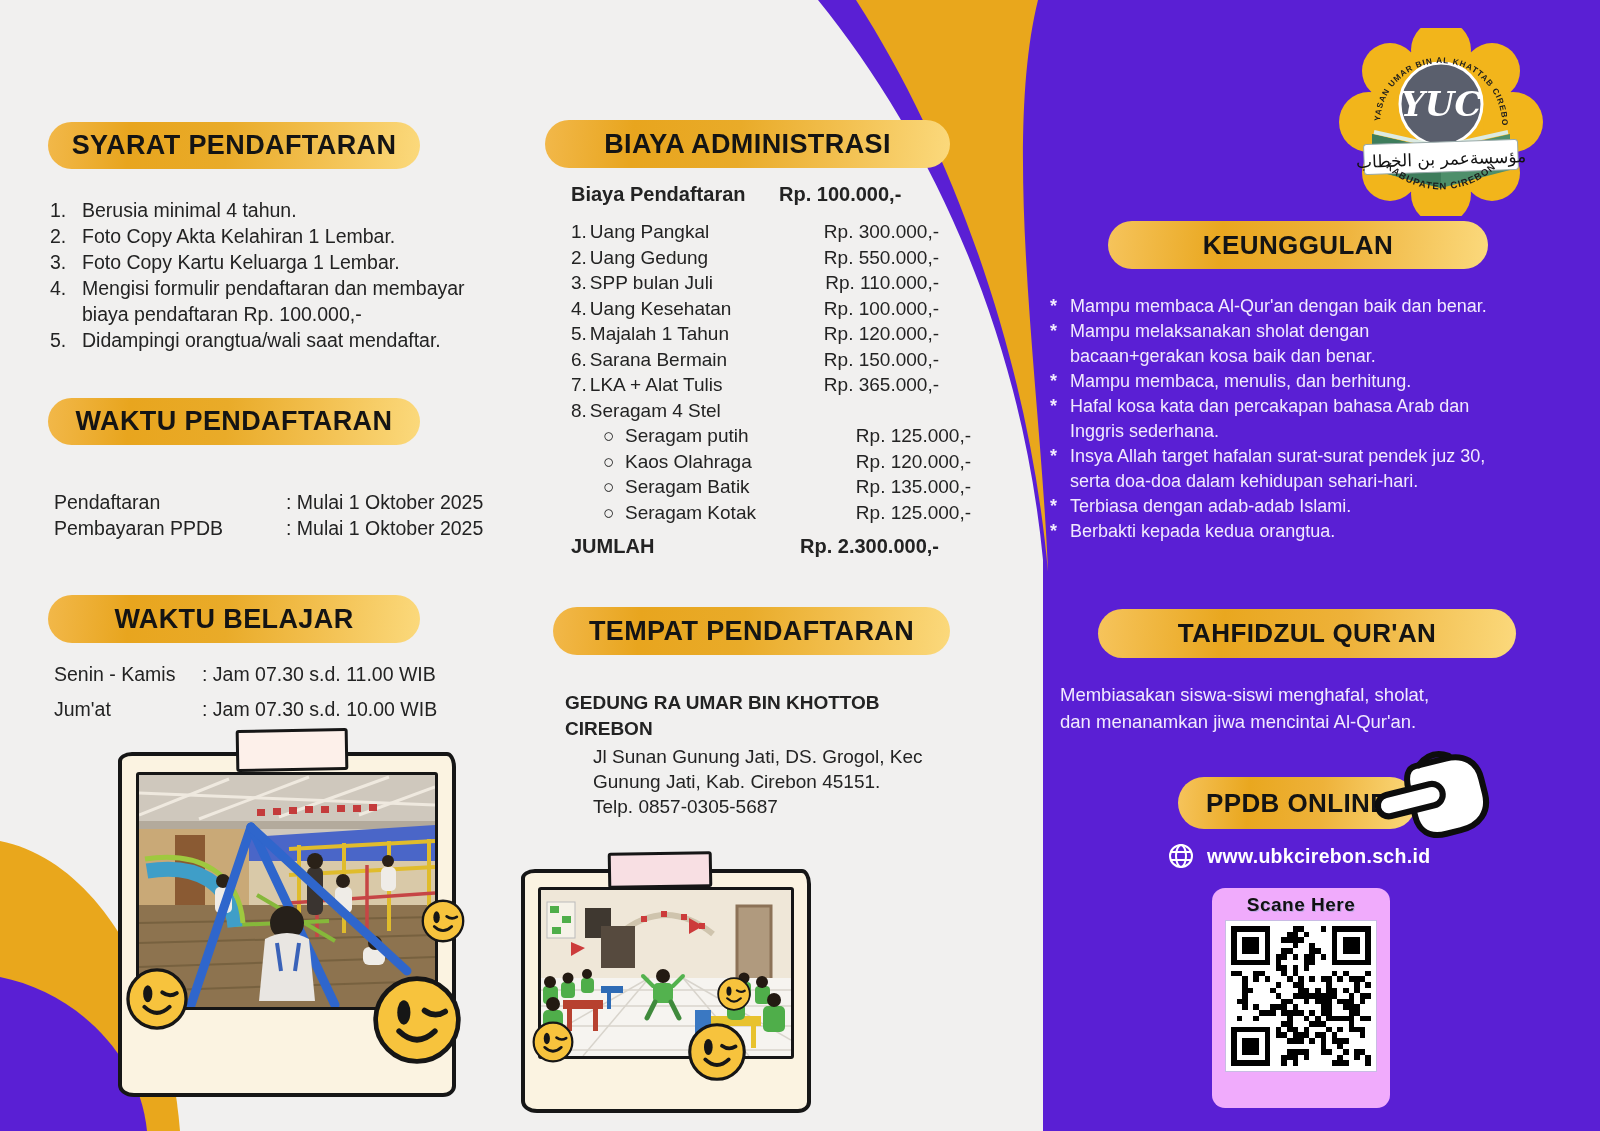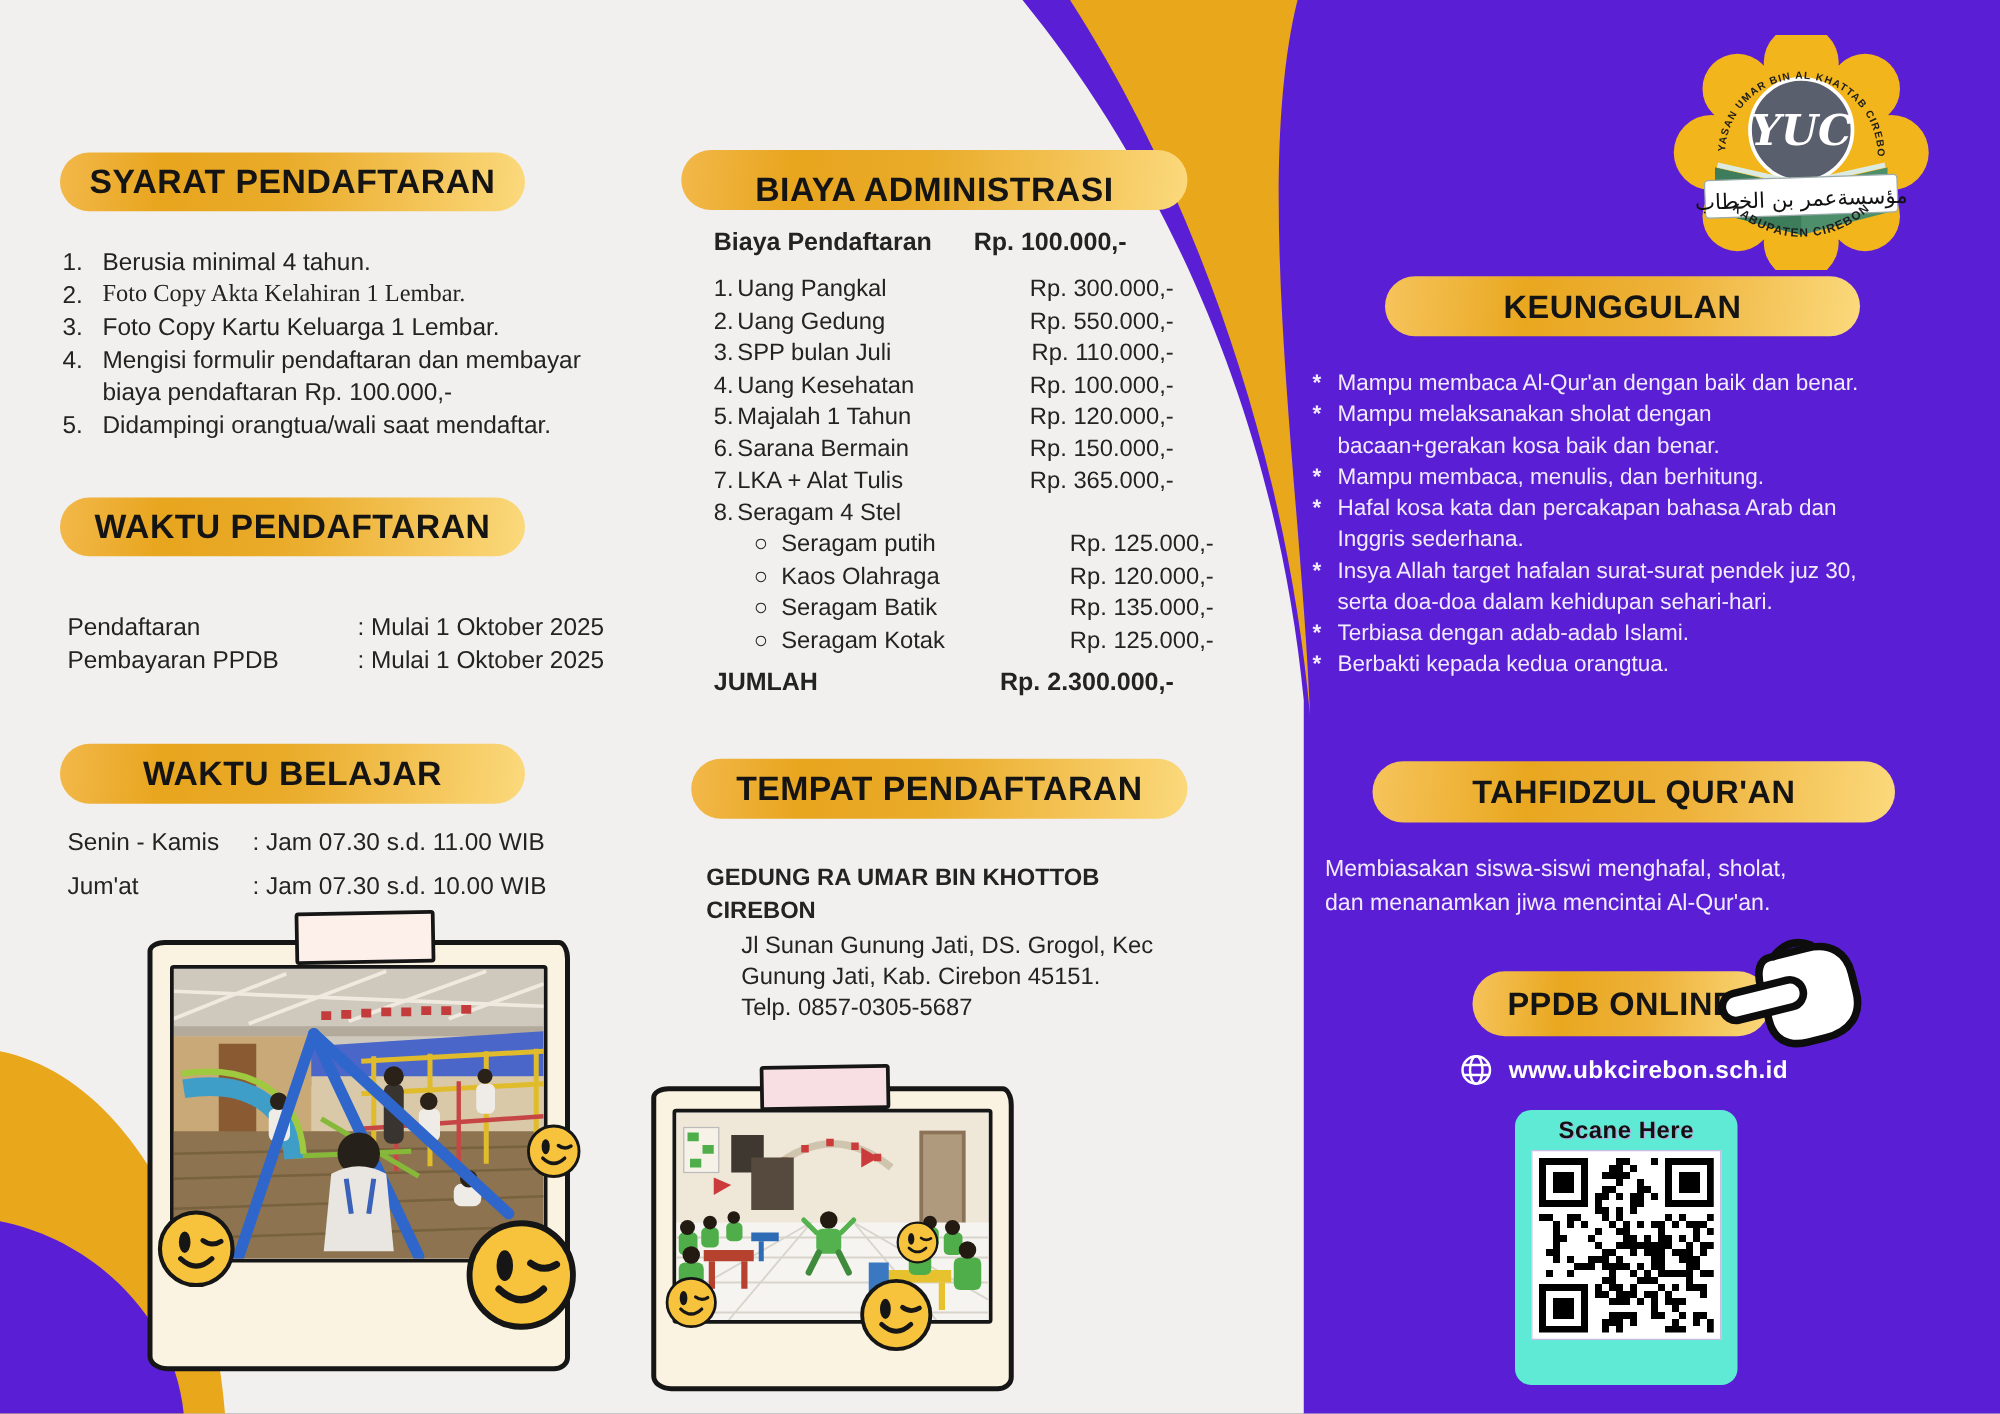--- a/index.html
+++ b/index.html
@@ -36,21 +36,21 @@
   .k-item{display:flex;gap:8px;font-size:18px;line-height:25px;color:#f2eafe;}
   .k-b{flex:none;width:12px;font-weight:700;}
 
   
   .polaroid{position:absolute;z-index:2;background:#fbf3e1;border:4px solid #161616;
             border-radius:14px 9px 13px 16px / 9px 15px 11px 12px;}
   .photo{position:absolute;border:3px solid #161616;border-radius:3px;overflow:hidden;background:#ddd;}
   .tape{position:absolute;z-index:3;border:3px solid #161616;border-radius:3px;}
   .smiley{position:absolute;z-index:4;}
 
-  .qr-card{position:absolute;z-index:2;background:#5eead4;border-radius:13px;
+  .qr-card{position:absolute;z-index:2;background:#f0abfc;border-radius:13px;
            display:flex;flex-direction:column;align-items:center;padding:6px 10px 10px;}
   .qr-title{font-weight:700;font-size:19px;color:#111;letter-spacing:.5px;
             text-shadow:1px 1px 0 #b9a7e0;}
   .arabic{font-family:"DejaVu Sans",sans-serif;}
 </style>
 </head>
 <body>
 
 <div class="canvas">
 
@@ -65,21 +65,21 @@
     <span>SYARAT PENDAFTARAN</span>
   </div>
 
   <div class="abs z1" style="left:50px;top:197px;width:440px;">
     <div class="list-item">
       <span class="list-num">1.</span>
       <span style="width:402px;">Berusia minimal 4 tahun.</span>
       </div>
     <div class="list-item">
       <span class="list-num">2.</span>
-      <span style="width:402px;font-family:Liberation Serif, serif;">Foto Copy Akta Kelahiran 1 Lembar.</span>
+      <span style="width:402px;">Foto Copy Akta Kelahiran 1 Lembar.</span>
       </div>
     <div class="list-item">
       <span class="list-num">3.</span>
       <span style="width:402px;">Foto Copy Kartu Keluarga 1 Lembar.</span>
       </div>
     <div class="list-item">
       <span class="list-num">4.</span>
       <span style="width:402px;">Mengisi formulir pendaftaran dan membayar biaya pendaftaran Rp. 100.000,-</span>
       </div>
     <div class="list-item">
@@ -199,21 +199,21 @@
   <svg class="smiley" style="left:420px;top:898px;" width="46" height="46" viewBox="0 0 100 100">
       <use href="#wink"></use>
     </svg>
   <svg class="smiley" style="left:124px;top:966px;" width="66" height="66" viewBox="0 0 100 100">
       <use href="#wink"></use>
     </svg>
   <svg class="smiley" style="left:370px;top:973px;" width="94" height="94" viewBox="0 0 100 100">
       <use href="#wink"></use>
     </svg>
 
-  <div class="pill" style="left:545px;top:120px;width:405px;height:48px;align-items:flex-end;">
+  <div class="pill" style="left:545px;top:120px;width:405px;height:48px;">
     <span>BIAYA ADMINISTRASI</span>
   </div>
 
   <div class="abs z1 fee-head" style="left:571px;top:183px;">
     <span style="flex:1;">Biaya Pendaftaran</span>
     <span style="flex:none;width:160px;">Rp. 100.000,-</span>
   </div>
 
   <div class="abs z1" style="left:571px;top:219px;">
     <div class="frow">

